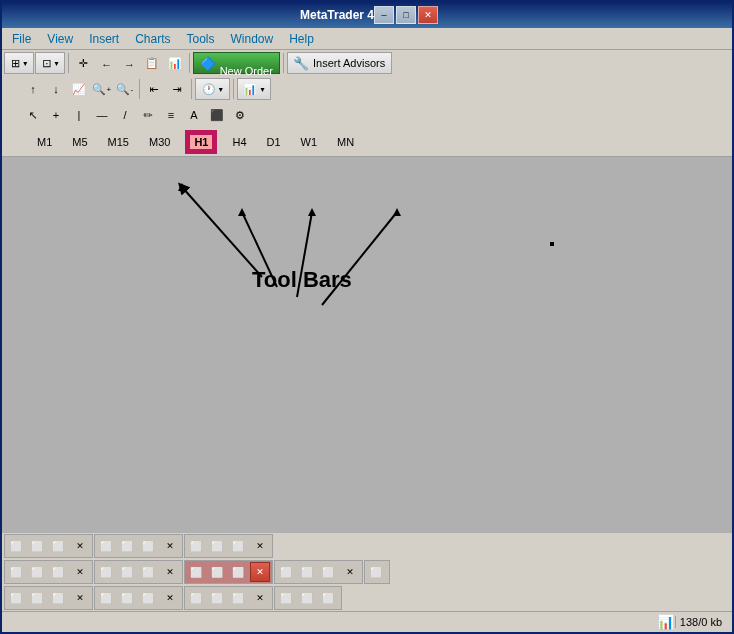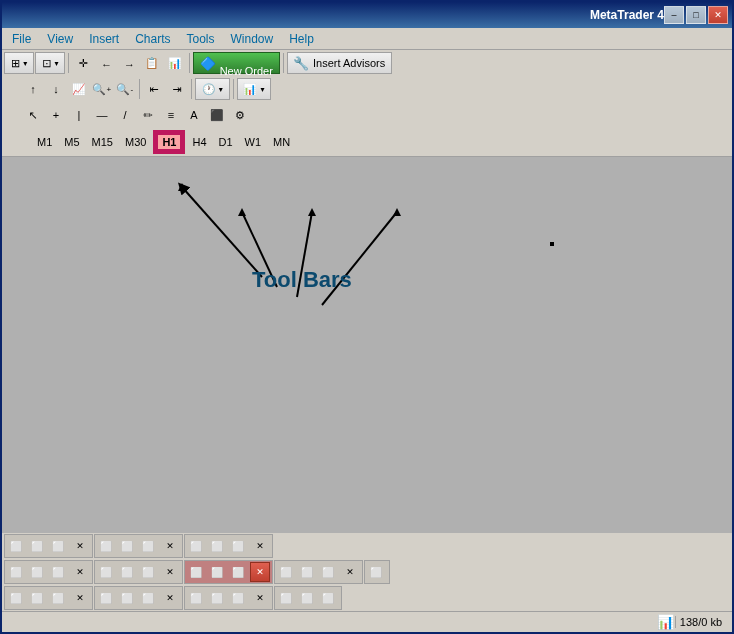--- a/index.html
+++ b/index.html
@@ -20,21 +20,21 @@
       background: #d4d0c8;
       display: flex;
       flex-direction: column;
     }
 
     .title-bar {
       background: linear-gradient(to bottom, #0a246a, #3a6ea5);
       height: 26px;
       display: flex;
       align-items: center;
-      justify-content: flex-end;
+      justify-content: center;
       padding: 0 4px;
       flex-shrink: 0;
     }
 
     .title-bar-text {
       color: white;
       font-size: 12px;
       font-weight: bold;
       padding-left: 4px;
     }
@@ -134,21 +134,21 @@
       background: linear-gradient(to bottom, #50c050, #308030);
       color: white;
       border: 1px solid #206020;
     }
 
     
     .timeframe-row {
       display: flex;
       align-items: center;
       padding: 2px 4px;
-      gap: 2px;
+      gap: 10px;
       min-height: 22px;
       background: #d4d0c8;
     }
 
     .tf-btn {
       padding: 1px 4px;
       font-size: 11px;
       border: 1px solid transparent;
       background: transparent;
       cursor: pointer;
@@ -163,21 +163,21 @@
       position: relative;
       overflow: hidden;
     }
 
     .annotation-text {
       position: absolute;
       left: 250px;
       top: 110px;
       font-size: 22px;
       font-weight: bold;
-      color: #0c4a6e;
+      color: #000000;
       font-family: Arial, sans-serif;
     }
 
     
     .arrows-svg {
       position: absolute;
       top: 0;
       left: 0;
       width: 100%;
       height: 100%;

